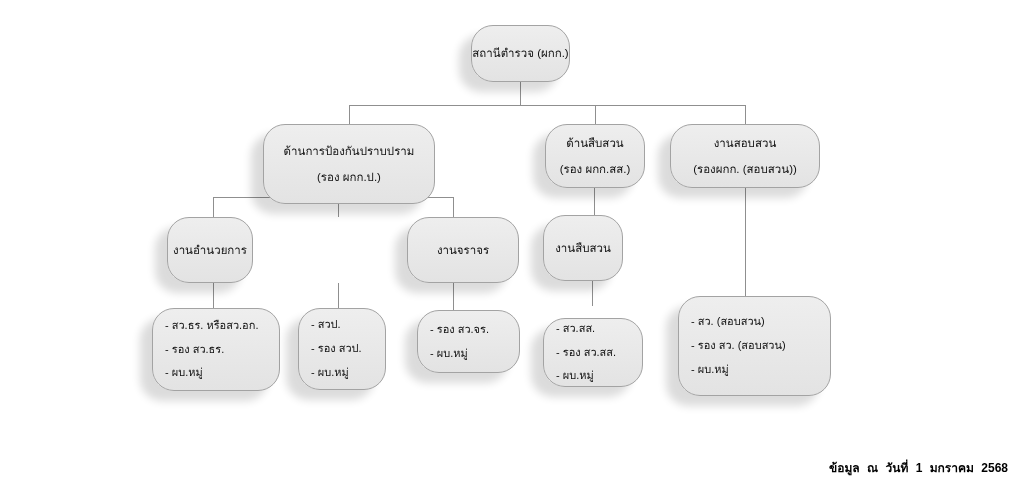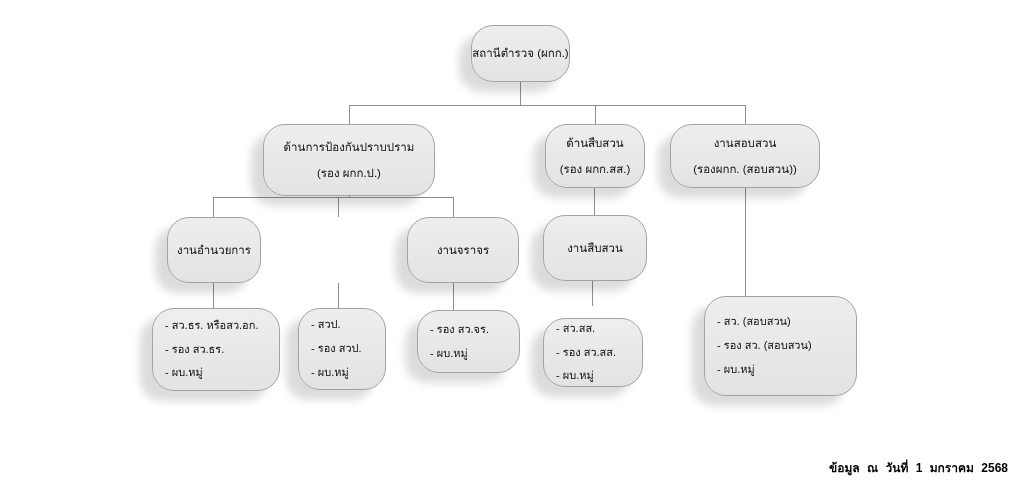--- a/index.html
+++ b/index.html
@@ -80,45 +80,45 @@
 
   <div class="line v" style="left:213px;top:283px;height:25px"></div>
   <div class="line v" style="left:338px;top:283px;height:25px"></div>
   <div class="line v" style="left:453px;top:283px;height:27px"></div>
   <div class="line v" style="left:592px;top:281px;height:25px"></div>
 
   <div class="node center" style="left:471px;top:25px;width:99px;height:57px">
     <div>สถานีตำรวจ (ผกก.)</div>
   </div>
 
-  <div class="node center" style="left:263px;top:124px;width:172px;height:72px">
+  <div class="node center" style="left:263px;top:124px;width:172px;height:80px">
     <div>ด้านการป้องกันปราบปราม</div>
     <div class="subtitle">(รอง ผกก.ป.)</div>
   </div>
 
   <div class="node center" style="left:545px;top:124px;width:100px;height:64px">
     <div>ด้านสืบสวน</div>
     <div class="subtitle">(รอง ผกก.สส.)</div>
   </div>
 
   <div class="node center" style="left:670px;top:124px;width:150px;height:64px">
     <div>งานสอบสวน</div>
     <div class="subtitle">(รองผกก. (สอบสวน))</div>
   </div>
 
-  <div class="node center" style="left:167px;top:217px;width:94px;height:66px">
+  <div class="node center" style="left:167px;top:217px;width:86px;height:66px">
     <div>งานอำนวยการ</div>
   </div>
 
 
   <div class="node center" style="left:407px;top:217px;width:112px;height:66px">
     <div>งานจราจร</div>
   </div>
 
-  <div class="node center" style="left:543px;top:215px;width:104px;height:66px">
+  <div class="node center" style="left:543px;top:215px;width:80px;height:66px">
     <div>งานสืบสวน</div>
   </div>
 
   <div class="node list" style="left:152px;top:308px;width:128px;height:83px">
     <div class="li">- สว.ธร. หรือสว.อก.</div>
     <div class="li">- รอง สว.ธร.</div>
     <div class="li">- ผบ.หมู่</div>
   </div>
 
   <div class="node list" style="left:298px;top:308px;width:88px;height:82px">
@@ -131,21 +131,21 @@
     <div class="li">- รอง สว.จร.</div>
     <div class="li">- ผบ.หมู่</div>
   </div>
 
   <div class="node list" style="left:543px;top:318px;width:100px;height:69px">
     <div class="li">- สว.สส.</div>
     <div class="li">- รอง สว.สส.</div>
     <div class="li">- ผบ.หมู่</div>
   </div>
 
-  <div class="node list" style="left:704px;top:296px;width:153px;height:100px">
+  <div class="node list" style="left:678px;top:296px;width:153px;height:100px">
     <div class="li">- สว. (สอบสวน)</div>
     <div class="li">- รอง สว. (สอบสวน)</div>
     <div class="li">- ผบ.หมู่</div>
   </div>
 
   <div class="footer-note">ข้อมูล ณ วันที่ 1 มกราคม 2568</div>
 
 </div>
 
 </body></html>

